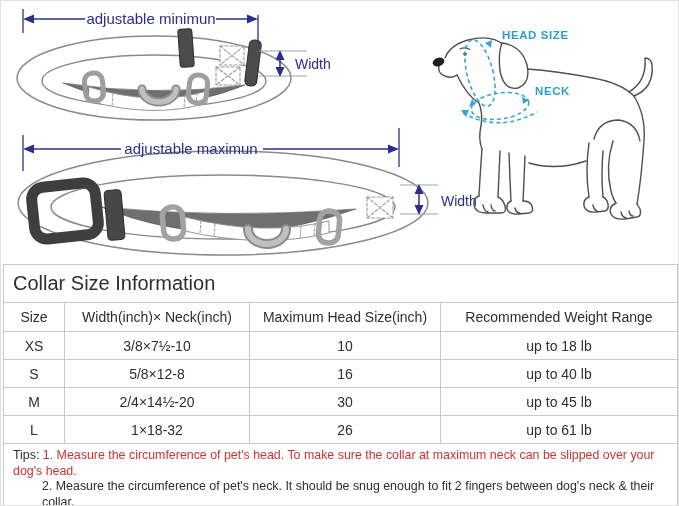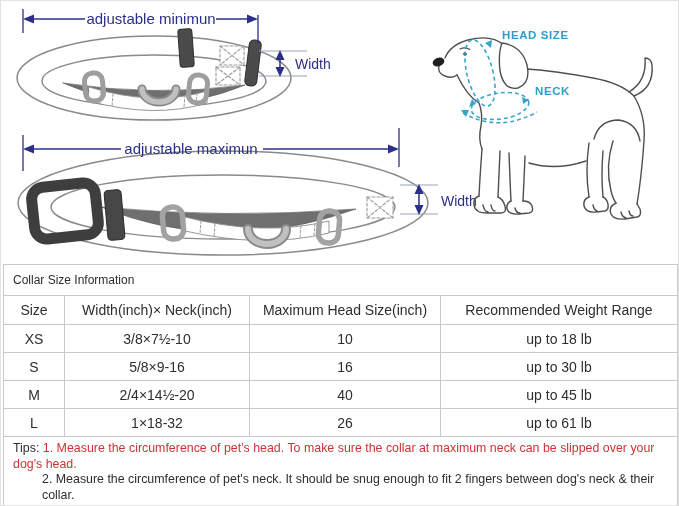--- a/index.html
+++ b/index.html
@@ -10,21 +10,21 @@
   svg text { font-family:"Liberation Sans", sans-serif; }
   .measure-label { fill:#2b2f87; font-size:15px; }
   .width-label   { fill:#2b2f87; font-size:14px; }
   .dog-label     { fill:#2d9ec8; font-size:11.5px; font-weight:bold; letter-spacing:0.6px; }
 
   .size-table { position:absolute; top:263px; left:2px; width:675px;
                 border-collapse:collapse; table-layout:fixed;
                 font-size:14px; color:#2e2e2e; background:#fff; }
   .size-table th, .size-table td { border:1px solid #c9c9c9; text-align:center;
                 padding:0; font-weight:normal; overflow:hidden; white-space:nowrap; }
-  .title-cell  { text-align:left !important; padding:7px 0 7px 9px !important; font-size:12px; height:31px; }
+  .title-cell  { text-align:left !important; padding:7px 0 7px 9px !important; font-size:20px; height:31px; }
   .header-row th { height:29px; }
   .data-row td { height:28px; }
   .tips-cell { text-align:left !important; font-size:12.4px; line-height:15.5px;
                padding:4px 4px 5px 9px !important; white-space:normal !important; }
   .tip-red { color:#cc3333; }
   .tip2-line { padding-left:29px; }
 </style>
 </head>
 <body>
 
@@ -185,28 +185,28 @@
         <th>Recommended Weight Range</th>
       </tr>
       <tr class="data-row">
         <td>XS</td>
         <td>3/8×7½-10</td>
         <td>10</td>
         <td>up to 18 lb</td>
       </tr>
       <tr class="data-row">
         <td>S</td>
-        <td>5/8×9-16</td>
+        <td>5/8×12-8</td>
         <td>16</td>
-        <td>up to 30 lb</td>
+        <td>up to 40 lb</td>
       </tr>
       <tr class="data-row">
         <td>M</td>
         <td>2/4×14½-20</td>
-        <td>40</td>
+        <td>30</td>
         <td>up to 45 lb</td>
       </tr>
       <tr class="data-row">
         <td>L</td>
         <td>1×18-32</td>
         <td>26</td>
         <td>up to 61 lb</td>
       </tr>
       <tr>
         <td class="tips-cell" colspan="4">

